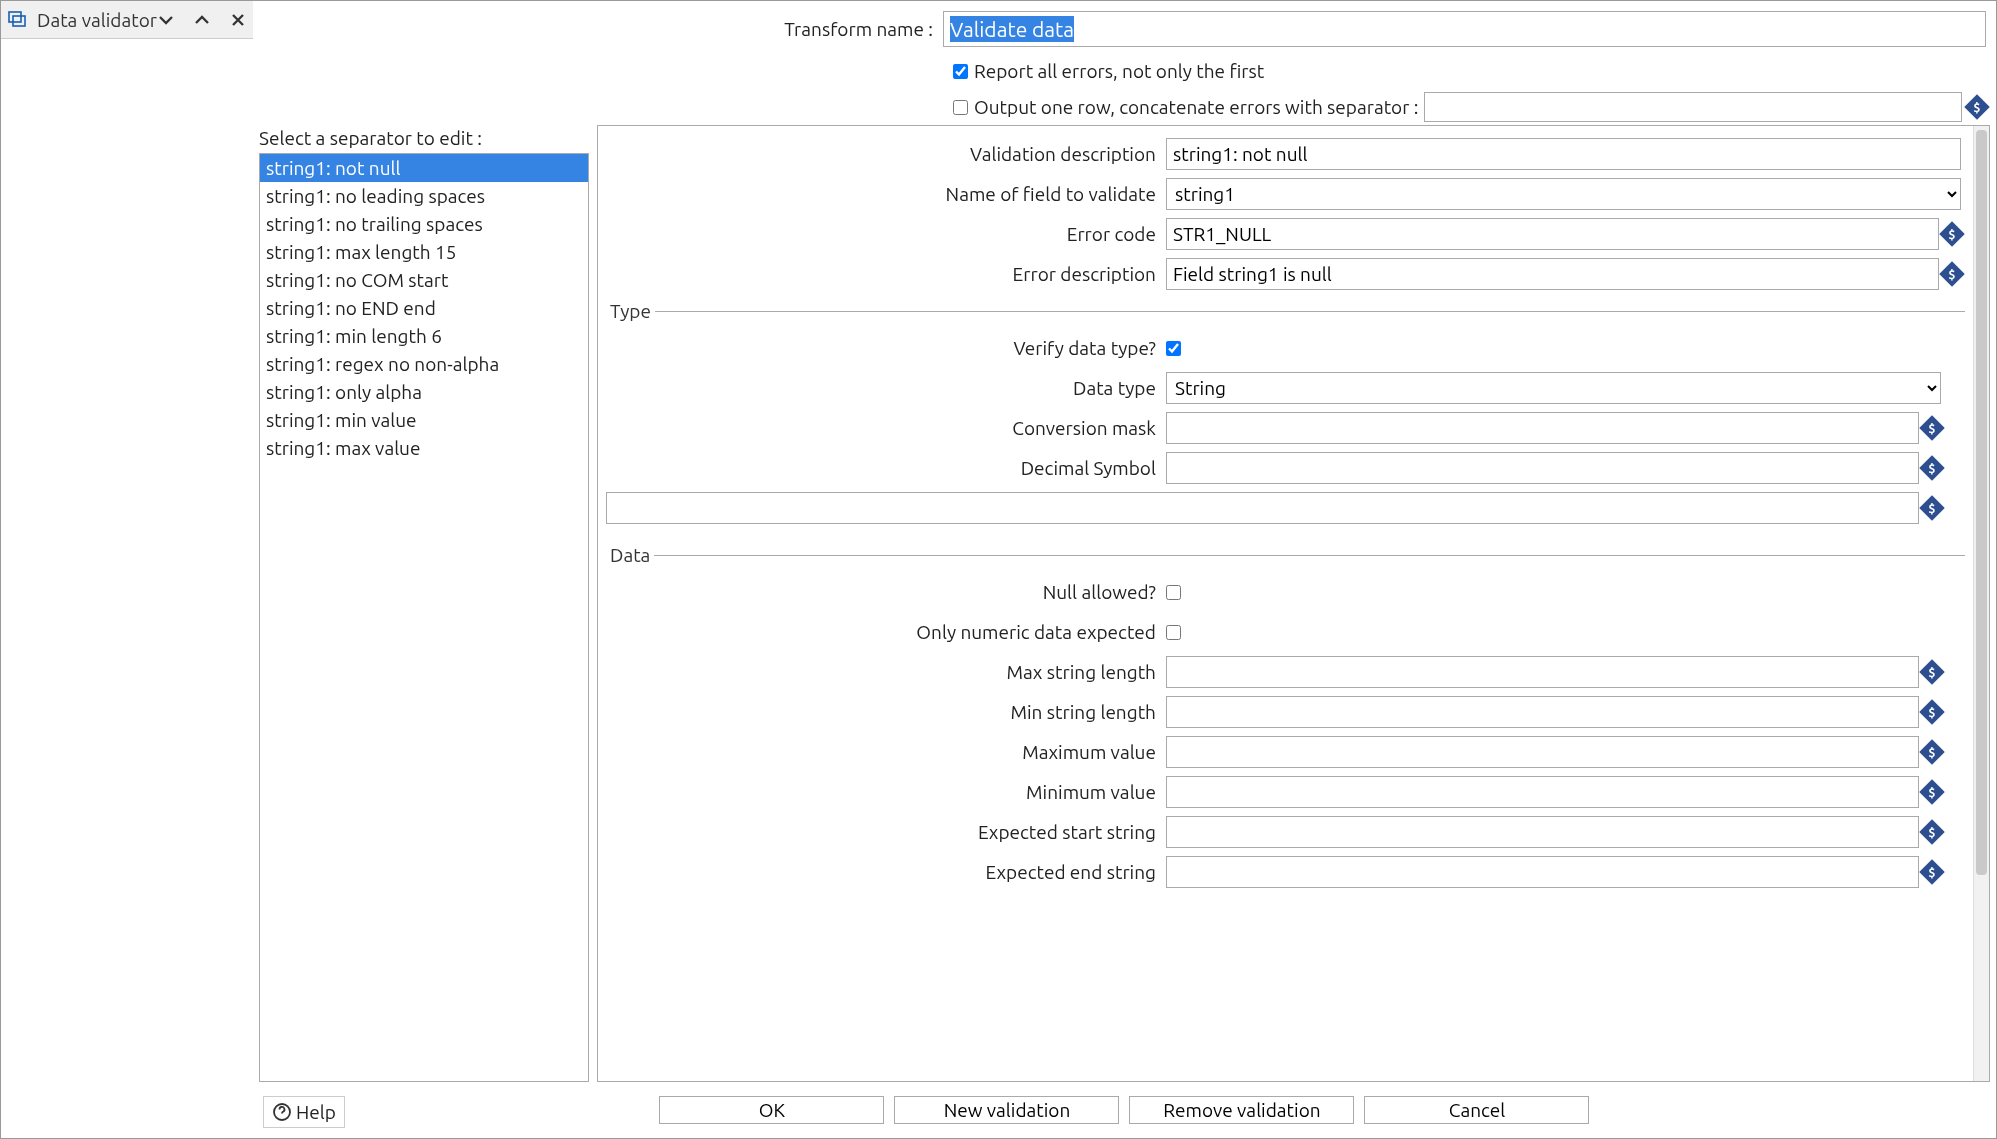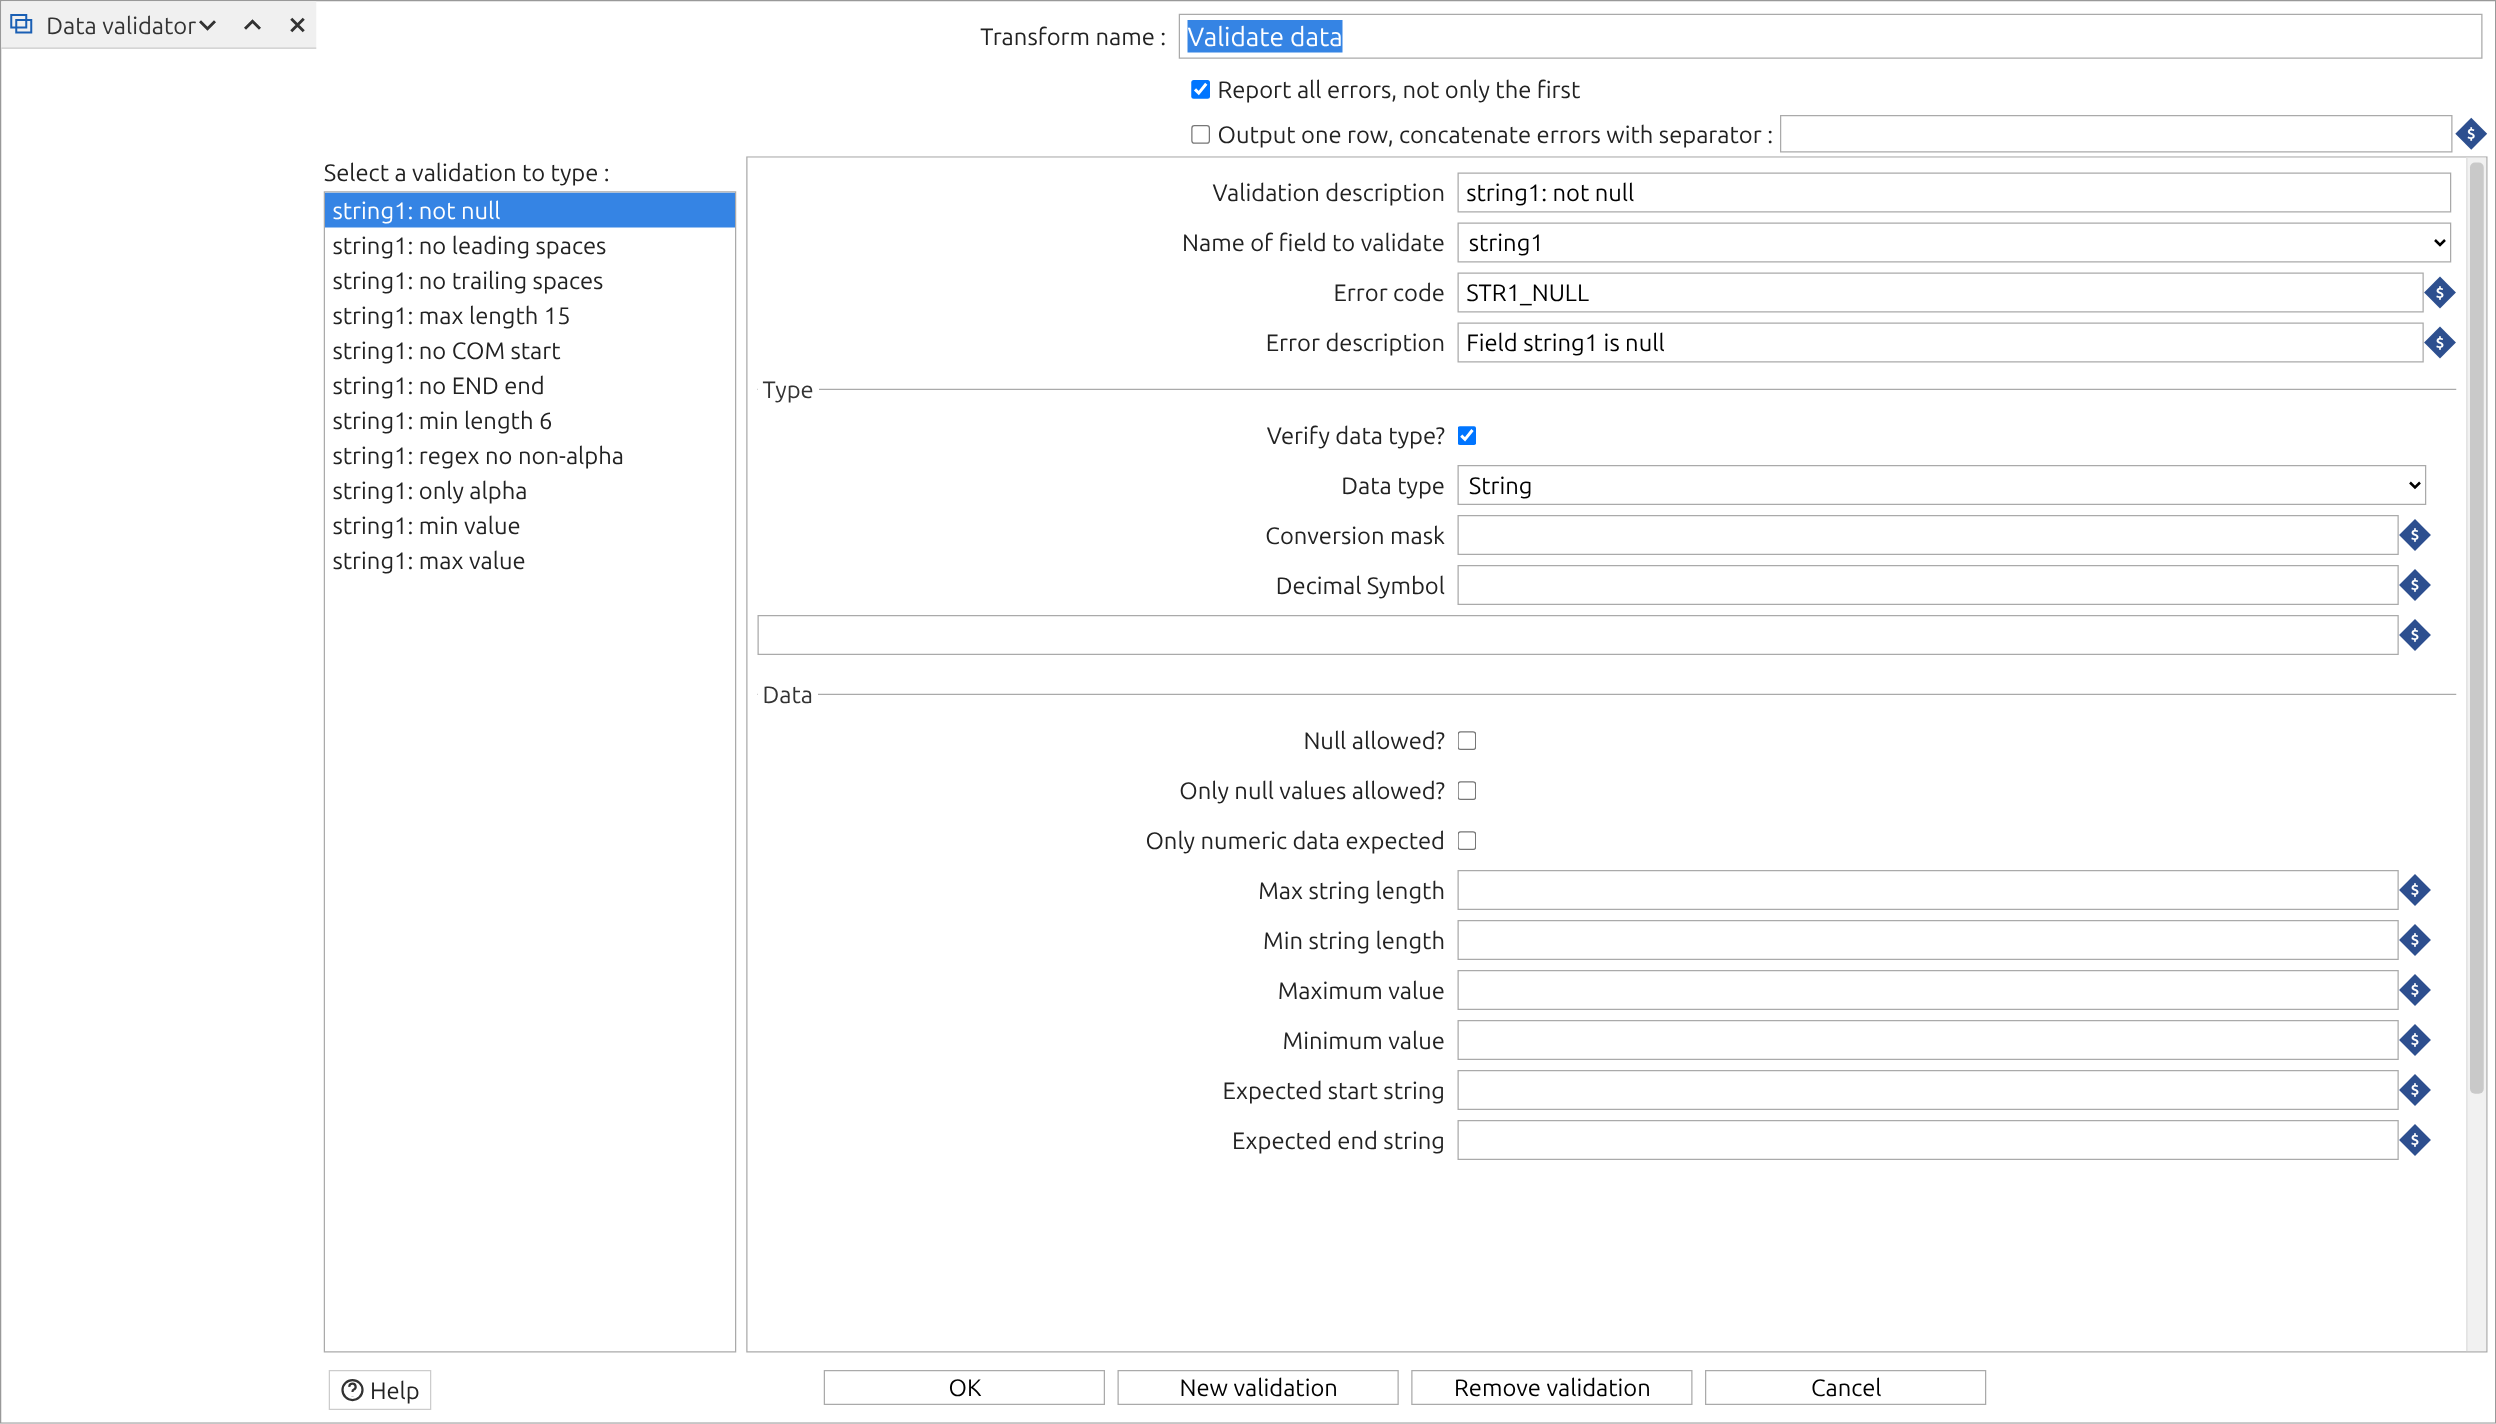--- a/index.html
+++ b/index.html
@@ -253,21 +253,21 @@
 
     <div class="checkrow withfield">
       <input type="checkbox" id="cb-concat" style="">
       <label for="cb-concat" class="sep-label">Output one row, concatenate errors with separator :</label>
       <input type="text" class="sepinput" value="" style="">
       <span class="var-icon"></span>
     </div>
 
     <div class="main-split">
       <div class="left-col">
-        <div class="heading">Select a validation to type :</div>
+        <div class="heading">Select a separator to edit :</div>
         <div class="validation-list" id="validation-list">
             <div class="item selected">string1: not null</div>
             <div class="item">string1: no leading spaces</div>
             <div class="item">string1: no trailing spaces</div>
             <div class="item">string1: max length 15</div>
             <div class="item">string1: no COM start</div>
             <div class="item">string1: no END end</div>
             <div class="item">string1: min length 6</div>
             <div class="item">string1: regex no non-alpha</div>
             <div class="item">string1: only alpha</div>
@@ -350,28 +350,20 @@
           <legend>Data</legend>
           <div class="form-row">
             <div class="flabel">Null allowed?</div>
             <div class="fcontrol">
                 <span class="checkbox-ctrl">
                   <input type="checkbox" style="">
                 </span>
               </div>
           </div>
           <div class="form-row">
-            <div class="flabel">Only null values allowed?</div>
-            <div class="fcontrol">
-                <span class="checkbox-ctrl">
-                  <input type="checkbox" style="">
-                </span>
-              </div>
-          </div>
-          <div class="form-row">
             <div class="flabel">Only numeric data expected</div>
             <div class="fcontrol">
                 <span class="checkbox-ctrl">
                   <input type="checkbox" style="">
                 </span>
               </div>
           </div>
           <div class="form-row">
             <div class="flabel">Max string length</div>
             <div class="fcontrol">

